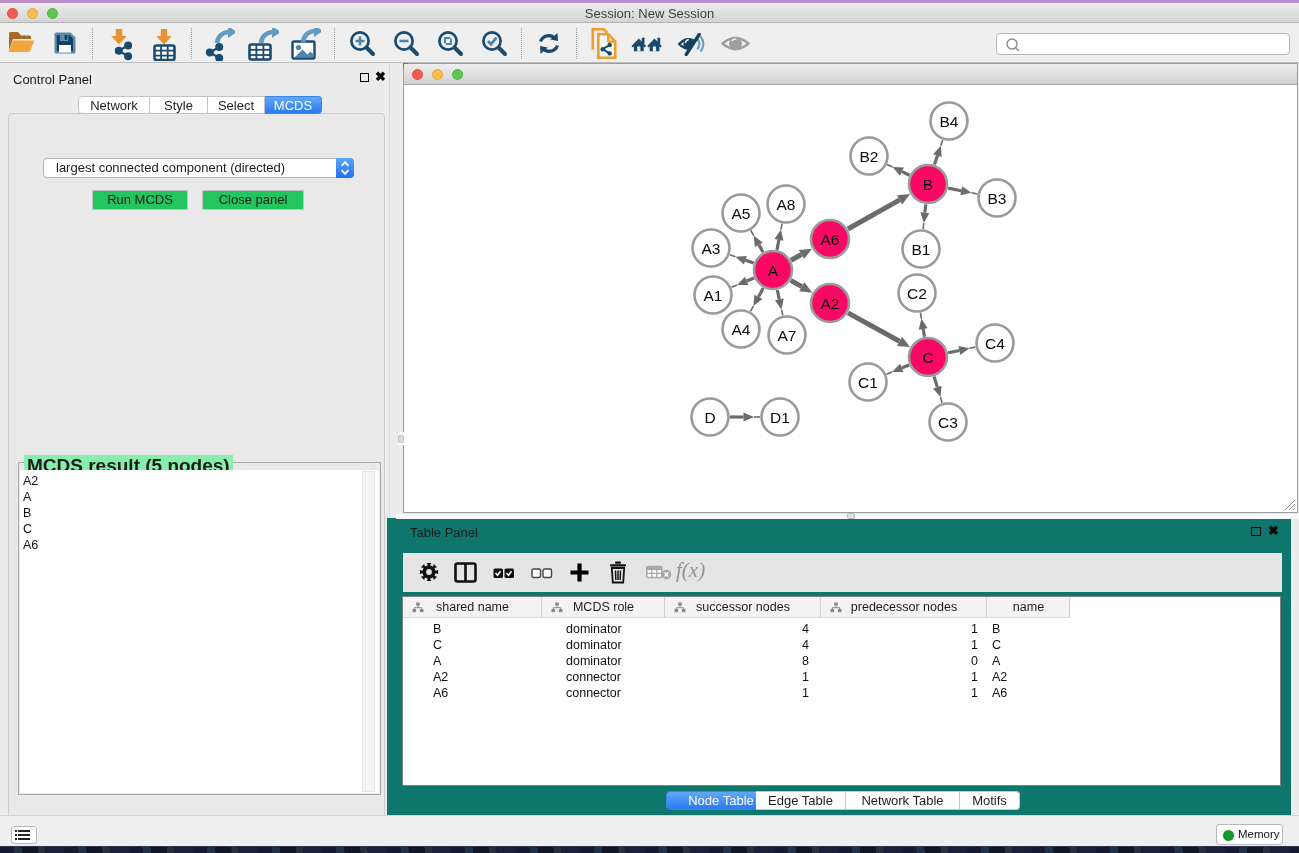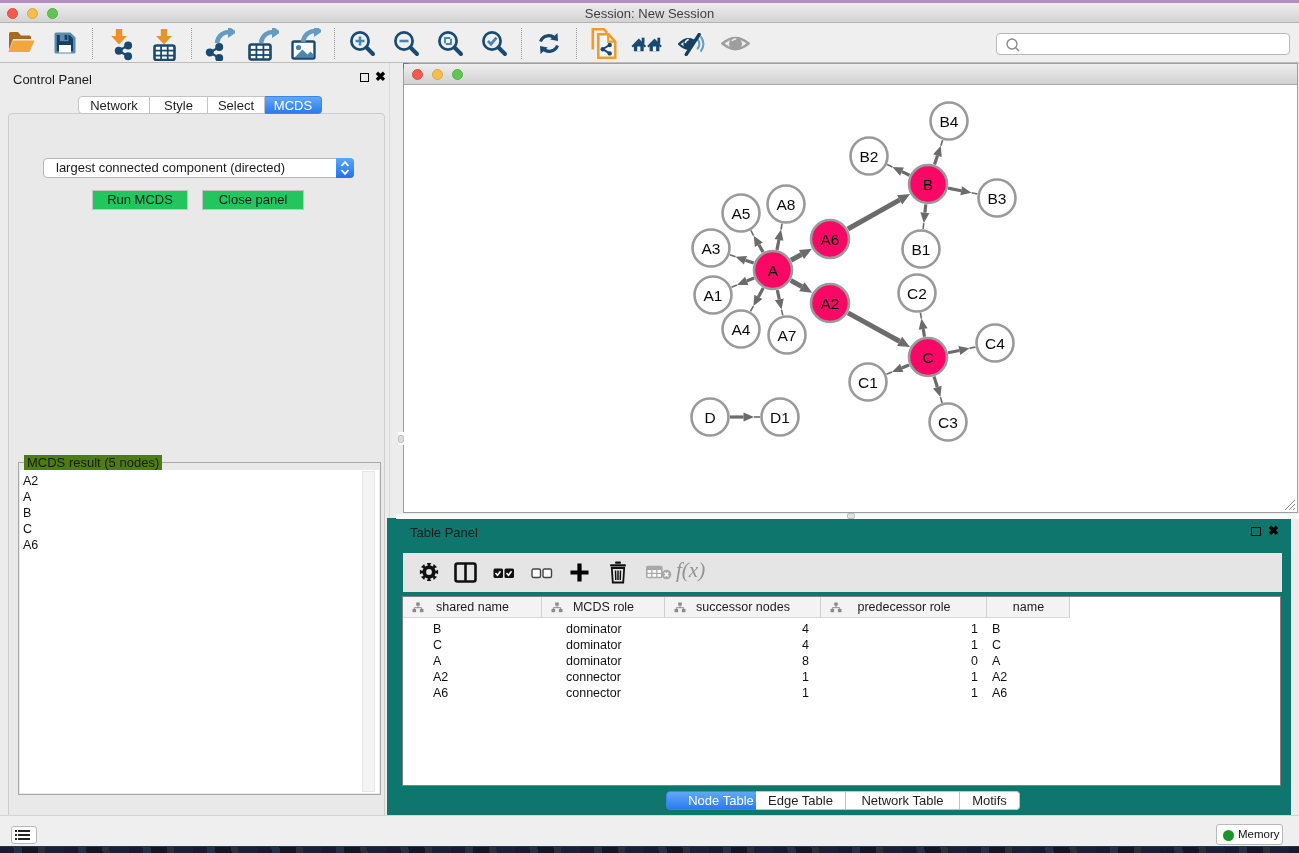--- a/index.html
+++ b/index.html
@@ -191,21 +191,21 @@
       <svg width="18" height="20" viewBox="0 0 18 20">
           <path d="M5.5 8 L9 4.2 L12.5 8" fill="none" stroke="#fff" stroke-width="1.8"></path>
           <path d="M5.5 12 L9 15.8 L12.5 12" fill="none" stroke="#fff" stroke-width="1.8"></path>
         </svg>
     </div>
   </div>
   <div class="btn" style="left:92px;top:127px;width:96px;height:20px;line-height:18px;">Run MCDS</div>
   <div class="btn" style="left:202px;top:127px;width:102px;height:20px;line-height:18px;">Close panel</div>
 
   <div class="abs" style="left:18px;top:399px;width:363px;height:333px;border:1px solid #a8a8a8;"></div>
-  <div class="abs" style="left:24px;top:392px;background:#4d7c0f;padding:0 3px;font-size:13px;color:#1b1b1b;">MCDS result (5 nodes)</div>
+  <div class="abs" style="left:24px;top:392px;background:#86efac;padding:0 3px;font-size:19px;color:#1b1b1b;font-weight:bold;">MCDS result (5 nodes)</div>
   <div class="abs" style="left:20px;top:407px;width:359px;height:323px;background:#fff;">
     <div class="abs" style="right:4px;top:1px;width:13px;height:321px;background:#f4f4f4;border:1px solid #e6e6e6;"></div>
     <div class="abs" style="left:3px;top:3px;font-size:12.5px;color:#111;line-height:16px;">A2<br>A<br>B<br>C<br>A6</div>
   </div>
 </div>
 
 <div id="netwin" class="abs" style="left:403px;top:63px;width:895px;height:450px;background:#fff;border:1px solid #9e9e9e;">
 <svg class="abs" style="left:-1px;top:-1px;" width="6" height="6">
       <path d="M0 0 H6 L0 6 z" fill="#4a7dc8"></path>
     </svg>
@@ -395,21 +395,21 @@
           </svg>
           <div style="position:absolute;left:0;top:3px;width:156px;text-align:center;font-size:12.5px;color:#1c1c1c;">successor nodes</div>
         </div>
 <div class="abs" style="left:418px;top:0;width:166px;height:21px;background:#f3f3f3;border-right:1px solid #cfcfcf;border-bottom:1px solid #d8d8d8;">
           <svg width="12" height="11" viewBox="0 0 12 11" style="position:absolute;left:9px;top:5px;">
             <rect x="4.2" y="0.5" width="3.6" height="3.2" fill="#8a8a8a"></rect>
             <rect x="0.5" y="7" width="3.6" height="3.2" fill="#8a8a8a"></rect>
             <rect x="7.9" y="7" width="3.6" height="3.2" fill="#8a8a8a"></rect>
             <path d="M6 3.7 v2 M2.3 7 v-1.3 h7.4 V7" fill="none" stroke="#8a8a8a" stroke-width="1"></path>
           </svg>
-          <div style="position:absolute;left:0;top:3px;width:166px;text-align:center;font-size:12.5px;color:#1c1c1c;">predecessor role</div>
+          <div style="position:absolute;left:0;top:3px;width:166px;text-align:center;font-size:12.5px;color:#1c1c1c;">predecessor nodes</div>
         </div>
 <div class="abs" style="left:584px;top:0;width:83px;height:21px;background:#f3f3f3;border-right:1px solid #cfcfcf;border-bottom:1px solid #d8d8d8;">
           <div style="position:absolute;left:0;top:3px;width:83px;text-align:center;font-size:12.5px;color:#1c1c1c;">name</div>
         </div>
 </div>
     <div id="tbody" class="abs" style="left:0;top:21px;width:877px;">
 <div class="abs" style="left:0;top:4px;width:877px;height:16px;font-size:12.5px;color:#111;">
           <span class="abs" style="left:30px;">B</span>
           <span class="abs" style="left:163px;">dominator</span>
           <span class="abs" style="left:262px;width:144px;text-align:right;">4</span>

